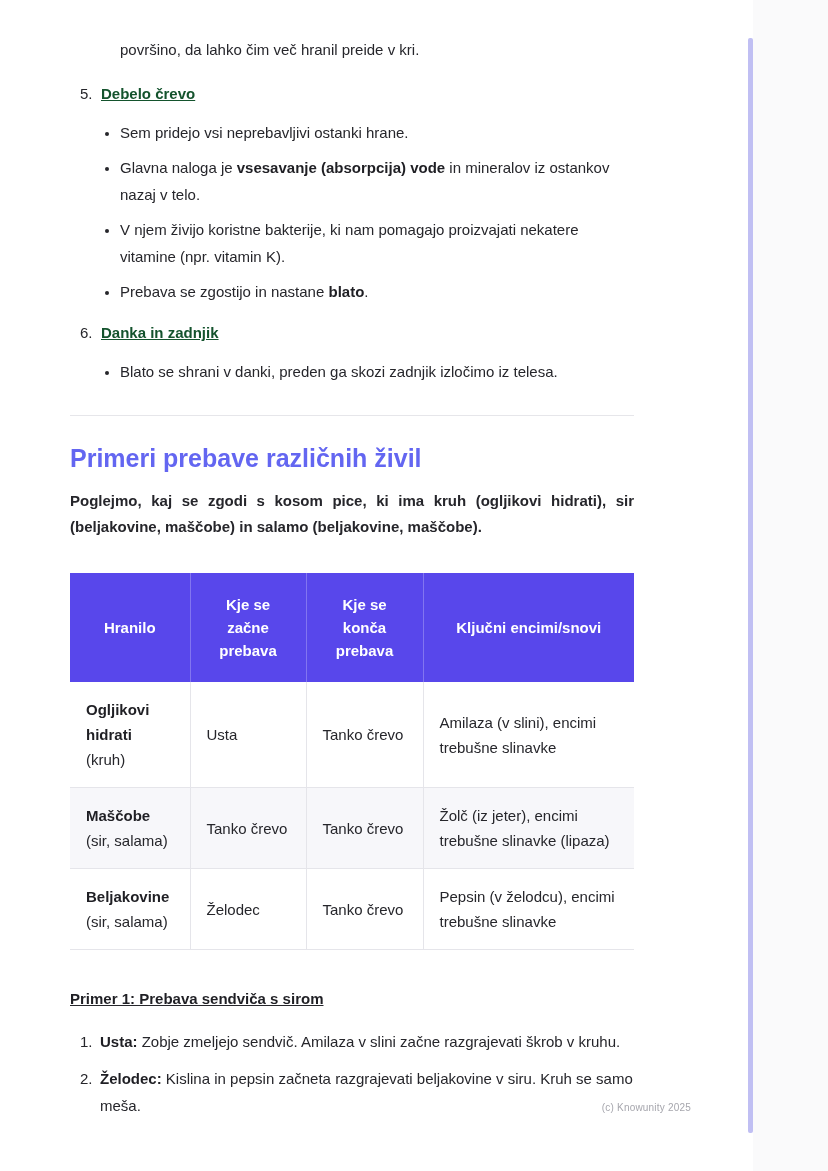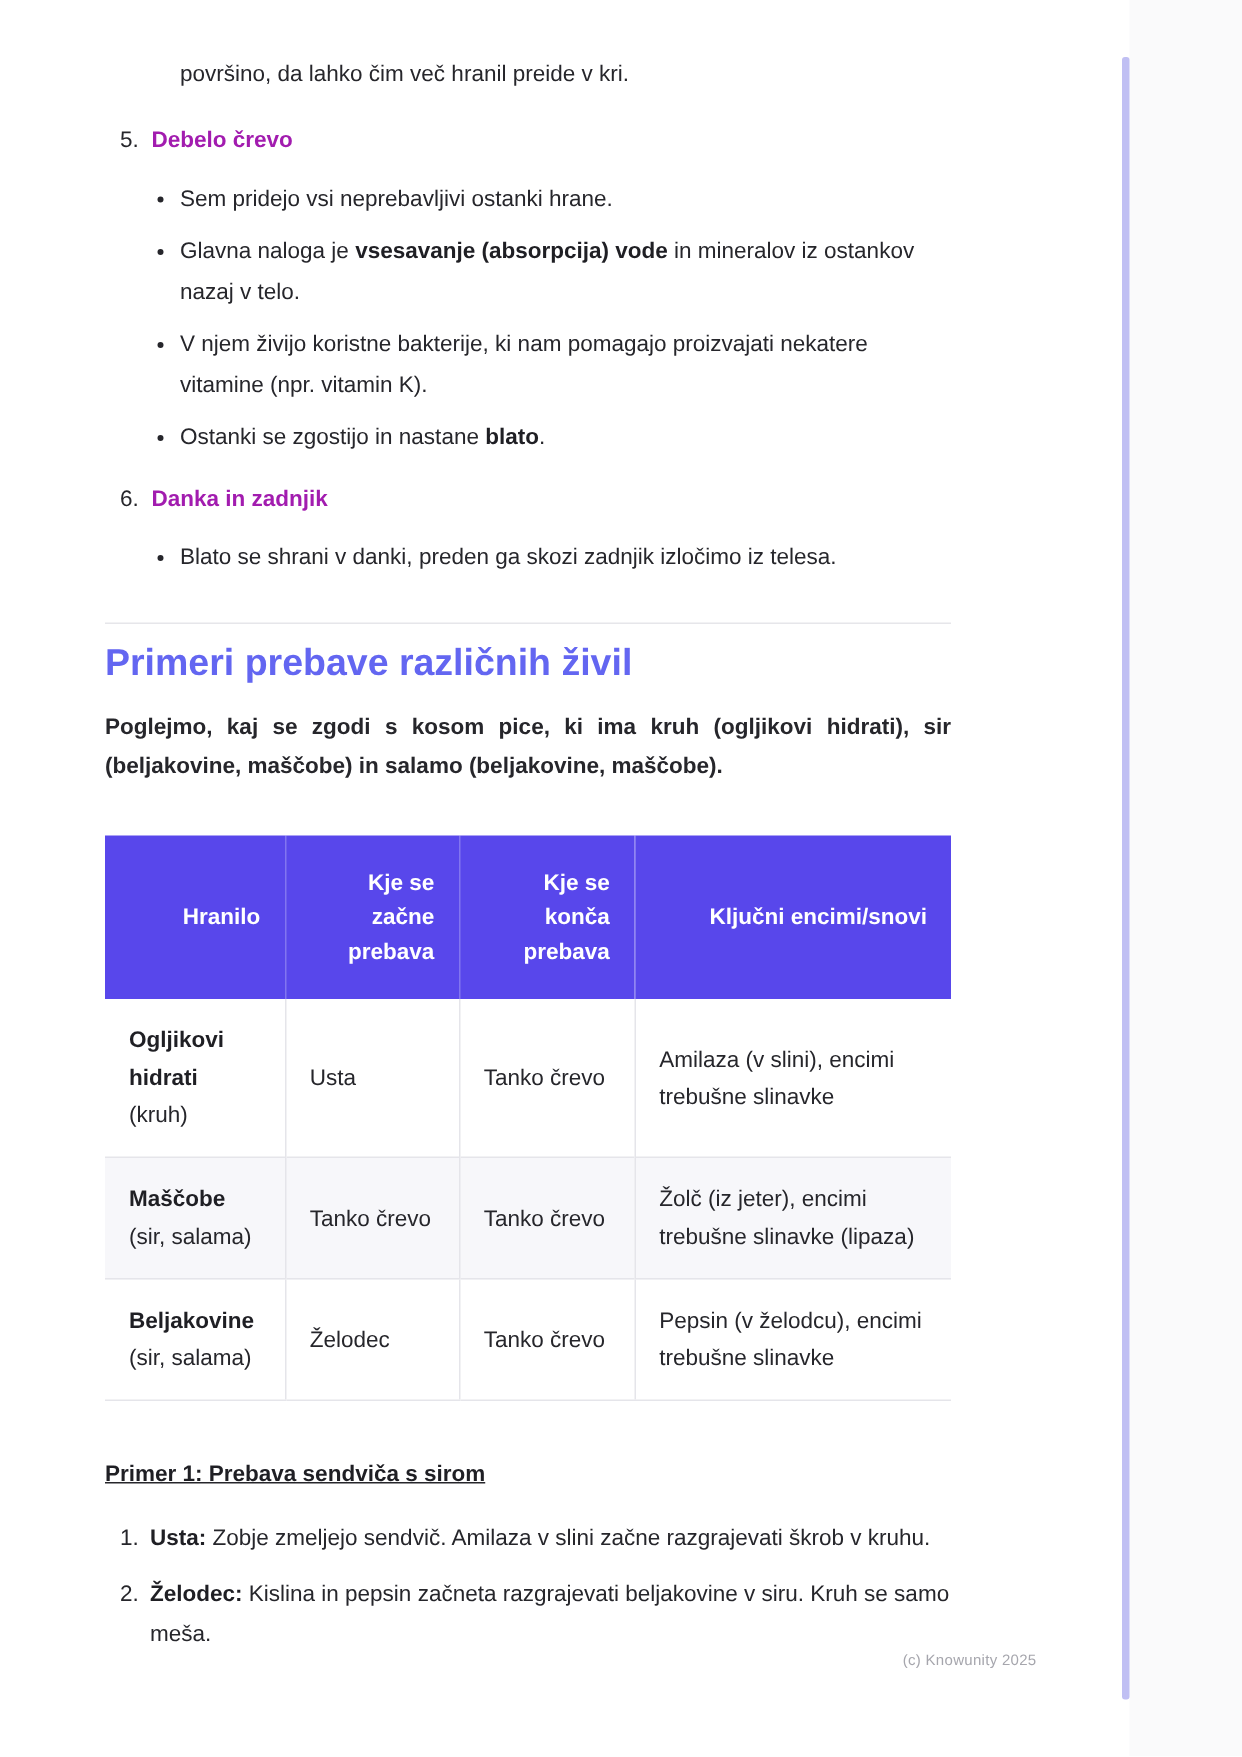--- a/index.html
+++ b/index.html
@@ -30,36 +30,36 @@
 
   .cont-line {
     margin-left: 50px;
     font-size: 15px; line-height: 27px;
   }
 
   .num-item { display: flex; margin-left: 10px; gap: 6px; font-size: 15px; line-height: 27px; }
   .num-item.sec5 { margin-top: 17px; }
   .num-item.sec6 { margin-top: 14px; }
   .num-item .num { min-width: 15px; }
-  .num-item strong { font-weight: 700; color: #a21caf; }
+  .num-item strong { font-weight: 700; color: #14532d; text-decoration: underline; }
 
   ul.bullets { margin: 12px 0 0 0; padding-left: 50px; list-style: disc; }
   ul.bullets li {
     font-size: 15px; line-height: 27px; margin-bottom: 8px;
   }
   ul.bullets li::marker { color: #26262b; font-size: 13px; }
   strong { font-weight: 700; color: #1f1f24; }
 
   hr.divider {
     border: none; border-top: 1px solid #e6e6ea;
     margin-top: 30px;
   }
 
   h2.section-heading {
-    margin-top: 11px;
+    margin-top: 27px;
     font-size: 25px; font-weight: 700; line-height: 30px;
     color: var(--heading, #6366f1);
   }
 
   p.lead {
     margin-top: 15px;
     font-size: 15px; line-height: 26px;
     text-align: justify;
     font-weight: bold;
   }
@@ -68,21 +68,21 @@
     margin-top: 33px;
     width: 564px; border-collapse: collapse; table-layout: fixed;
   }
   table.food-table col.c1 { width: 120px; }
   table.food-table col.c2 { width: 116px; }
   table.food-table col.c3 { width: 117px; }
   table.food-table col.c4 { width: 211px; }
   table.food-table th {
     background: var(--accent, #5847eb);
     color: #ffffff; font-weight: 700; font-size: 15px; line-height: 23px;
-    text-align: right; vertical-align: middle;
+    text-align: center; vertical-align: middle;
     padding: 20px 16px;
     border-right: 1px solid rgba(255,255,255,0.25);
   }
   table.food-table th:last-child { border-right: none; }
   table.food-table td {
     font-size: 15px; line-height: 25px; vertical-align: middle;
     padding: 15px 16px;
     border-top: 1px solid #e5e5ea;
     color: #26262b;
   }
@@ -110,21 +110,21 @@
 
     <div class="num-item sec5">
       <span class="num">5.</span>
       <strong>Debelo črevo</strong>
     </div>
 
     <ul class="bullets">
       <li><span>Sem pridejo vsi neprebavljivi ostanki hrane.</span></li>
       <li><span>Glavna naloga je </span><strong>vsesavanje (absorpcija) vode</strong><span> in mineralov iz ostankov nazaj v telo.</span></li>
       <li><span>V njem živijo koristne bakterije, ki nam pomagajo proizvajati nekatere vitamine (npr. vitamin K).</span></li>
-      <li><span>Ostanki se zgostijo in nastane </span><strong>blato</strong><span>.</span></li>
+      <li><span>Prebava se zgostijo in nastane </span><strong>blato</strong><span>.</span></li>
     </ul>
 
     <div class="num-item sec6">
       <span class="num">6.</span>
       <strong>Danka in zadnjik</strong>
     </div>
 
     <ul class="bullets">
       <li><span>Blato se shrani v danki, preden ga skozi zadnjik izločimo iz telesa.</span></li>
     </ul>

